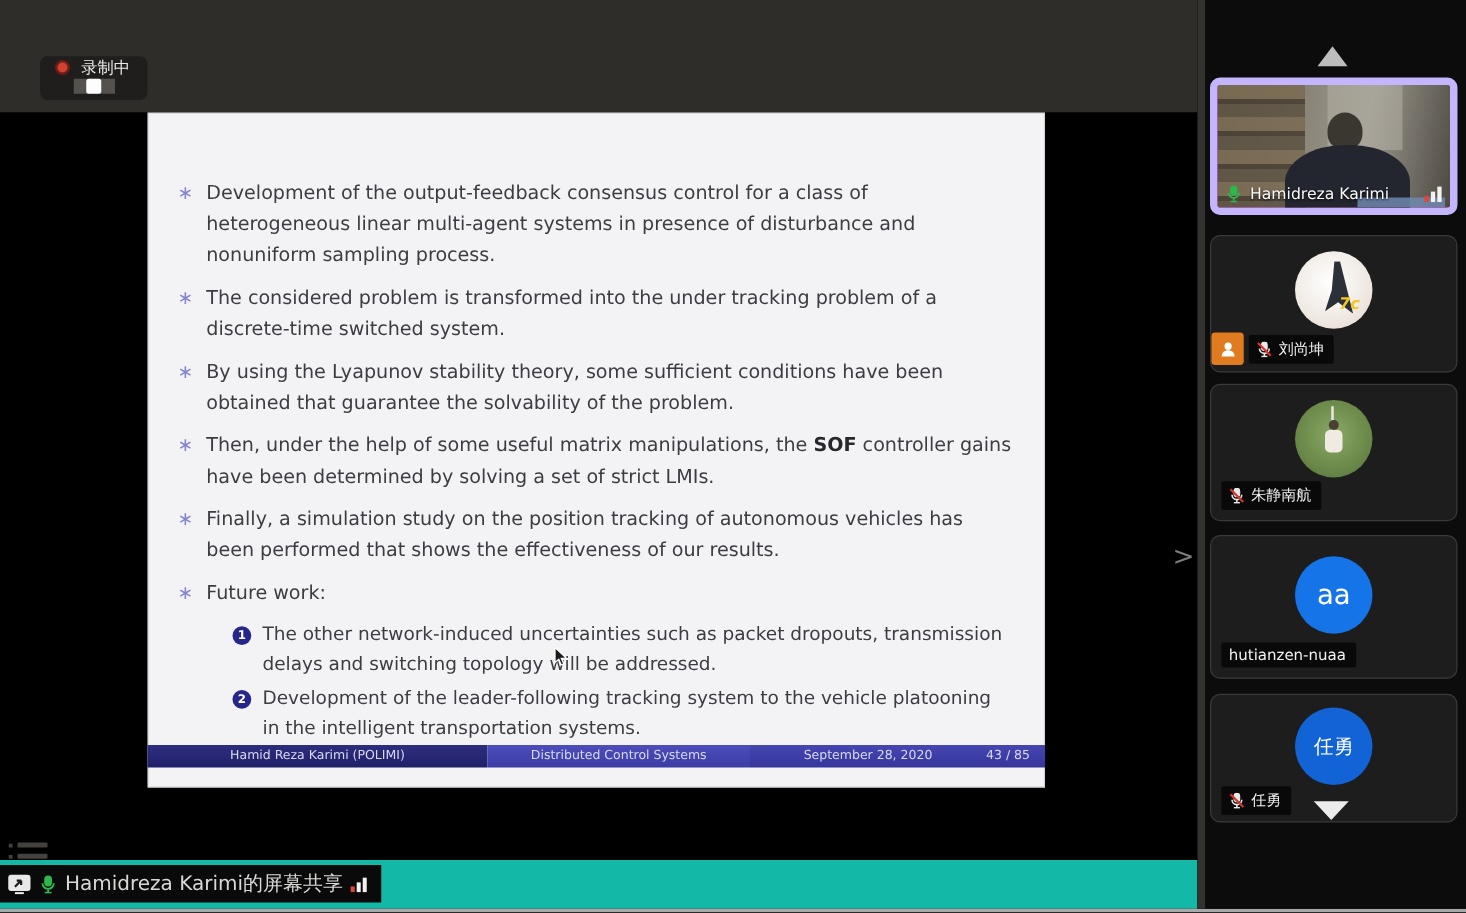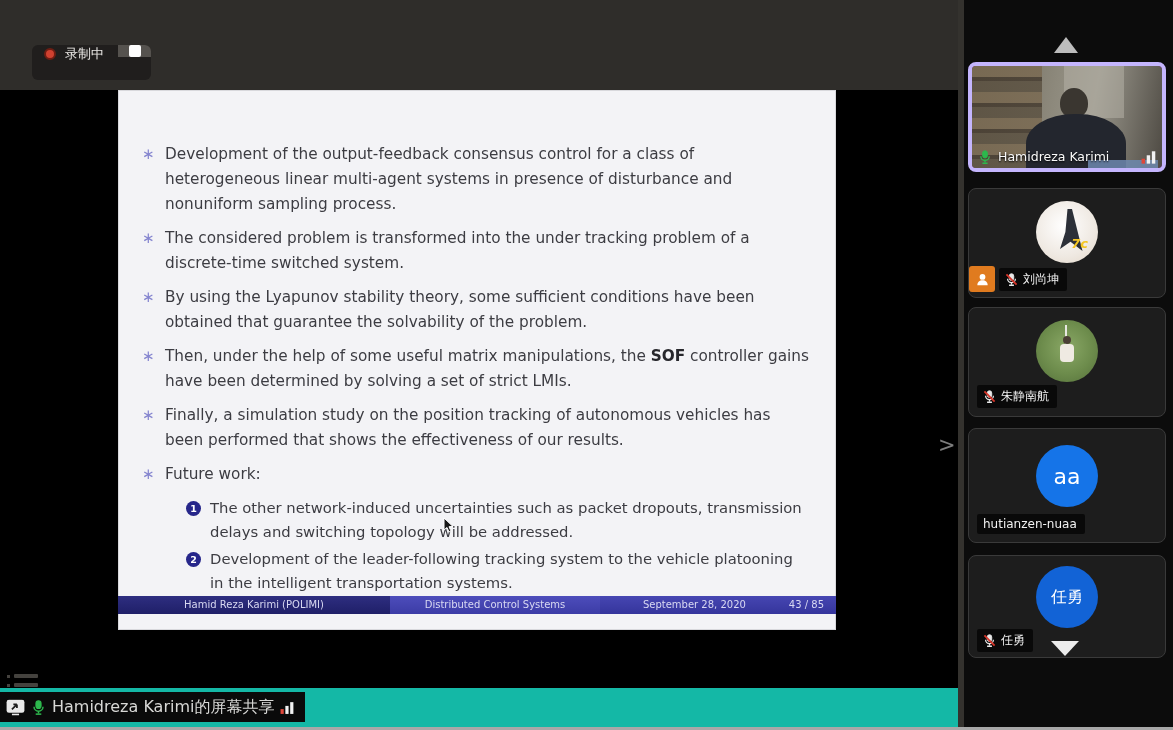--- a/index.html
+++ b/index.html
@@ -2,22 +2,22 @@
 <html><head>
 <meta charset="utf-8">
 <style>
   * { margin:0; padding:0; box-sizing:border-box; }
   html,body { width:1173px; height:730px; background:#000; overflow:hidden;
               font-family:"DejaVu Sans", sans-serif; }
   .app { position:relative; width:1173px; height:730px; background:#000; }
 
   
   .topbar { position:absolute; left:0; top:0; width:958px; height:90px; background:#2f2d2a; }
-  .rec-pill { position:absolute; left:32px; top:45px; height:35px; display:flex; align-items:flex-start;
-              background:#201e1d; border-radius:6px; overflow:hidden; }
+  .rec-pill { position:absolute; left:32px; top:45px; height:35px; display:flex; align-items:center;
+              background:#201e1d; border-radius:6px; overflow:hidden;flex-direction:column; }
   .rec-left { display:flex; align-items:center; gap:9px; padding:0 14px 0 12px; }
   .rec-dot { width:12px; height:12px; border-radius:50%; background:#d04130; border:2px solid #6e1d13; }
   .rec-label { color:#eceae7; font-size:13px; }
   .stop-btn { width:33px; border:0; background:#55524e; display:flex; align-items:center; justify-content:center; cursor:pointer; }
   .stop-sq { width:12px; height:12px; background:#fdfdfd; border-radius:2px; }
 
   
   .stage { position:absolute; left:0; top:90px; width:958px; height:598px; background:#000; }
   .chevron { position:absolute; left:938px; top:345px; color:#7d7d7d; font-size:21px; line-height:21px; cursor:pointer; }
   .list-icon { position:absolute; left:7px; top:584px; width:40px; }
@@ -64,21 +64,21 @@
   .sidebar { position:absolute; left:958px; top:0; width:215px; height:727px; background:#0c0c0c; }
   .sb-divider { position:absolute; left:0; top:0; width:6px; height:727px; background:#34322e; }
   .up-arrow { position:absolute; left:96px; top:37px; width:0; height:0; cursor:pointer;
               border-left:12px solid transparent; border-right:12px solid transparent;
               border-bottom:16px solid #bdbdbd; }
   .down-arrow { position:absolute; left:93px; top:641px; width:0; height:0; cursor:pointer;
                 border-left:14px solid transparent; border-right:14px solid transparent;
                 border-top:15px solid #ececec; }
   .tile { position:absolute; left:10px; width:198px; background:#1d1d1d;
           border:1px solid #3a3a3a; border-radius:8px; overflow:hidden; cursor:pointer; }
-  .tile-1 { top:62px;  height:110px; border:4px solid #c4b5fd; background:#a21caf; }
+  .tile-1 { top:62px;  height:110px; border:6px solid #c4b5fd; background:#a21caf; }
   .tile-2 { top:188px; height:110px; }
   .tile-3 { top:307px; height:110px; }
   .tile-4 { top:428px; height:115px; }
   .tile-5 { top:555px; height:103px; }
 
   
   .video-scene { position:absolute; inset:0;
       background:linear-gradient(100deg,#6b6557 0%,#8d897c 42%,#9a978c 62%,#4e4a43 100%); }
   .bookshelf { position:absolute; left:0; top:0; width:70px; height:100%;
       background:repeating-linear-gradient(180deg,#7a6a52 0 11px,#463c30 11px 15px,#5c5242 15px 26px);

